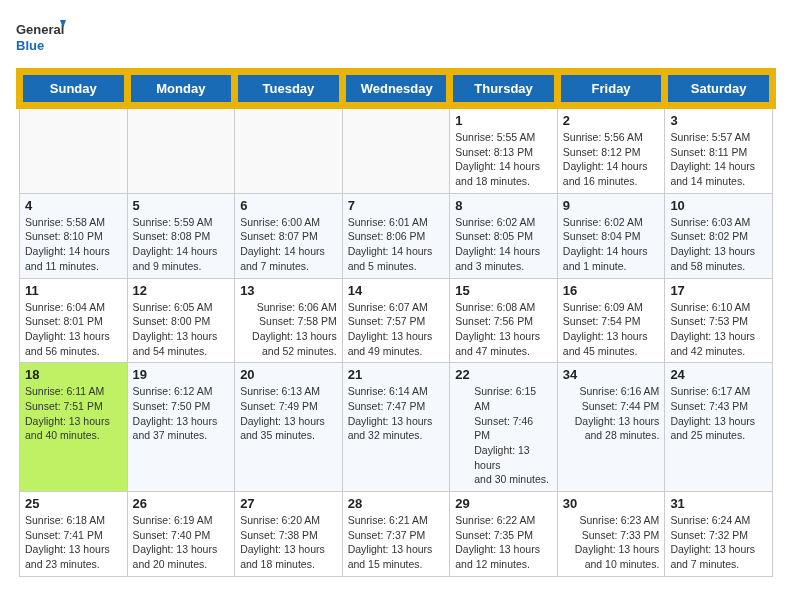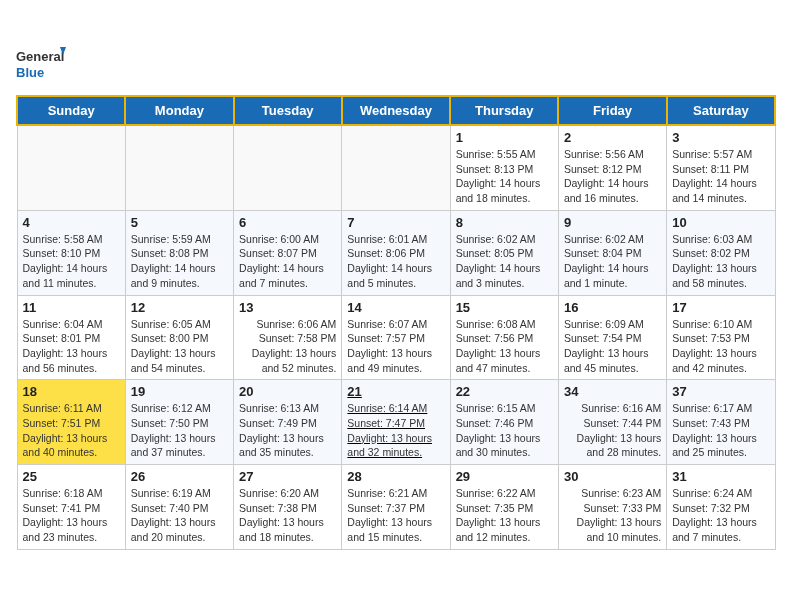--- a/index.html
+++ b/index.html
@@ -13,21 +13,20 @@
     .header-area {
       display: flex;
       justify-content: space-between;
       align-items: flex-start;
       margin-bottom: 12px;
     }
     .logo {
       display: flex;
       align-items: center;
       gap: 6px;
-      margin-top: 27px;
     }
     .title-area {
       text-align: right;
     }
     .month-title {
       font-size: 36px;
       font-weight: bold;
       color: #222;
     }
     .location-title {
@@ -38,21 +37,21 @@
       width: 100%;
       border-collapse: collapse;
       table-layout: fixed;
     }
     .calendar-table th {
       background-color: #1a6bb5;
       color: #fff;
       text-align: center;
       padding: 6px 15px;
       font-size: 13px;
-      border: 2px solid #eab308;
+      border: 7px solid #eab308;
     }
     .calendar-table td {
       vertical-align: top;
       border: 1px solid #ccc;
       padding: 4px 5px;
       height: 80px;
       font-size: 11px;
       background: #fff;
     }
     .calendar-table td.empty {
@@ -223,64 +222,64 @@
         </td>
         <td>
           <div class="day-number">17</div>
           <div class="day-info" style="white-space: pre-line;">Sunrise: 6:10 AM
 Sunset: 7:53 PM
 Daylight: 13 hours
 and 42 minutes.</div>
         </td>
       </tr>
       <tr style="background-color: rgb(245, 248, 253);">
-        <td style="background-color: #fde047;">
+        <td style="background-color: #bef264;">
           <div class="day-number">18</div>
           <div class="day-info" style="white-space: pre-line;">Sunrise: 6:11 AM
 Sunset: 7:51 PM
 Daylight: 13 hours
 and 40 minutes.</div>
         </td>
         <td style="background-color: rgb(245, 248, 253);">
           <div class="day-number">19</div>
           <div class="day-info" style="white-space: pre-line;">Sunrise: 6:12 AM
 Sunset: 7:50 PM
 Daylight: 13 hours
 and 37 minutes.</div>
         </td>
         <td style="background-color: rgb(245, 248, 253);">
           <div class="day-number">20</div>
           <div class="day-info" style="white-space: pre-line;">Sunrise: 6:13 AM
 Sunset: 7:49 PM
 Daylight: 13 hours
 and 35 minutes.</div>
         </td>
-        <td style="background-color: rgb(245, 248, 253); text-decoration: underline;">
+        <td style="background-color: rgb(245, 248, 253);">
           <div class="day-number">21</div>
           <div class="day-info" style="white-space: pre-line;">Sunrise: 6:14 AM
 Sunset: 7:47 PM
 Daylight: 13 hours
 and 32 minutes.</div>
         </td>
         <td style="background-color: rgb(245, 248, 253);">
           <div class="day-number">22</div>
-          <div class="day-info" style="white-space: pre-line;">Sunrise: 6:15 AM
+          <div class="day-info" style="white-space: pre-line; margin-left: 19px;">Sunrise: 6:15 AM
 Sunset: 7:46 PM
 Daylight: 13 hours
 and 30 minutes.</div>
         </td>
         <td style="background-color: rgb(245, 248, 253);">
           <div class="day-number">34</div>
           <div class="day-info" style="white-space: pre-line; text-align: right;">Sunrise: 6:16 AM
 Sunset: 7:44 PM
 Daylight: 13 hours
 and 28 minutes.</div>
         </td>
         <td style="background-color: rgb(245, 248, 253);">
-          <div class="day-number">37</div>
+          <div class="day-number">24</div>
           <div class="day-info" style="white-space: pre-line;">Sunrise: 6:17 AM
 Sunset: 7:43 PM
 Daylight: 13 hours
 and 25 minutes.</div>
         </td>
       </tr>
       <tr style="background-color: rgb(255, 255, 255);">
         <td>
           <div class="day-number">25</div>
           <div class="day-info" style="white-space: pre-line;">Sunrise: 6:18 AM

